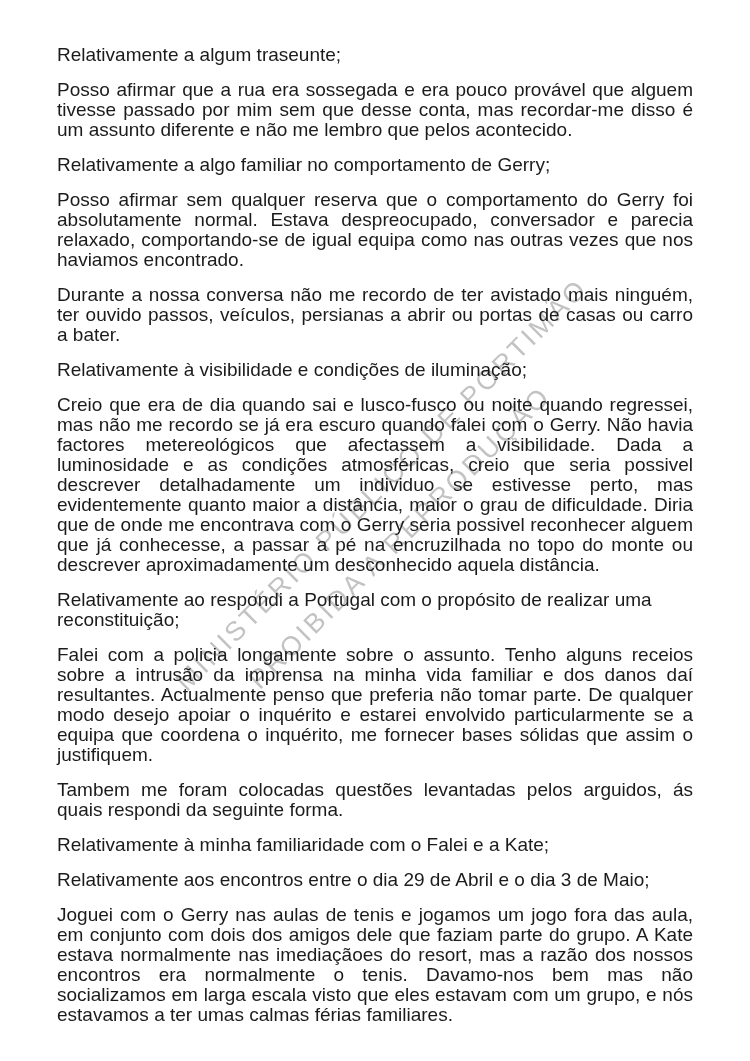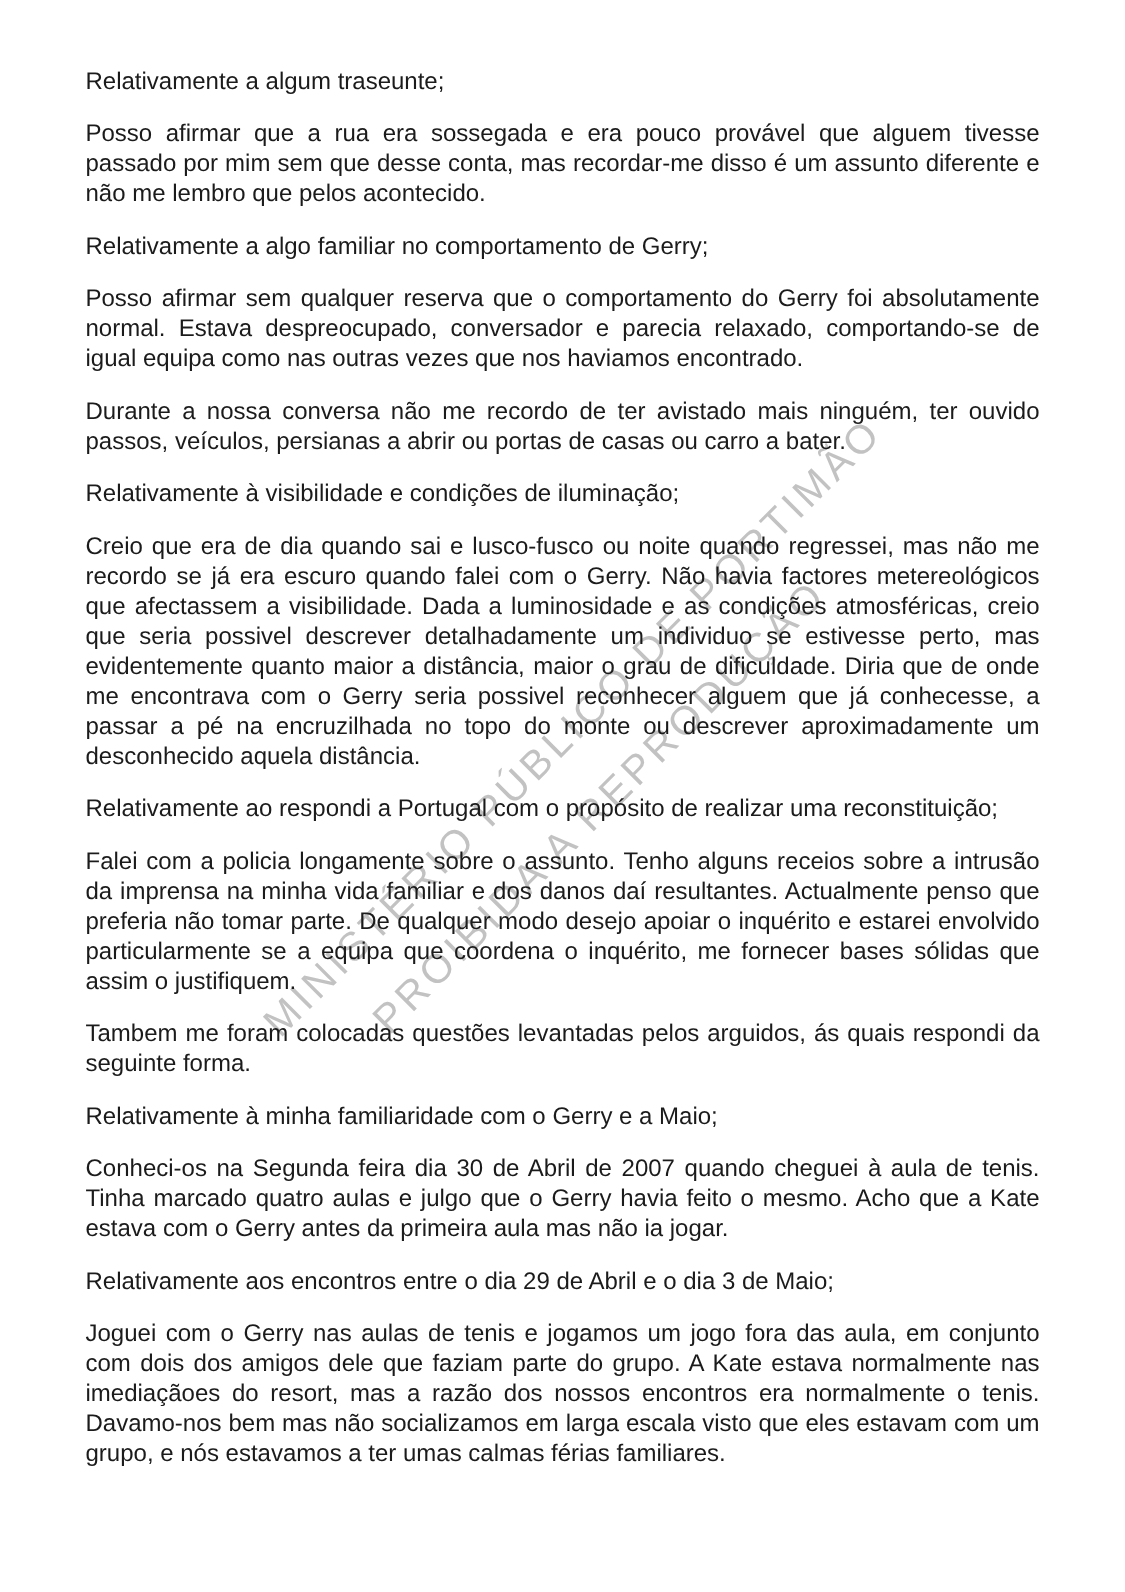--- a/index.html
+++ b/index.html
@@ -17,21 +17,21 @@
   }
   .page {
     position: absolute;
     inset: 0;
     padding: 45px 57px 0 57px;
     box-sizing: border-box;
     z-index: 2;
   }
   .page p {
     margin: 0 0 15px 0;
-    font-size: 16px;
+    font-size: 19px;
     line-height: 20px;
     text-align: justify;
     text-justify: inter-word;
   }
   .page p.heading {
     text-align: left;
   }
   .watermark {
     position: absolute;
     left: 122px;
@@ -63,17 +63,16 @@
   <p class="heading">Relativamente a algum traseunte;</p>
   <p>Posso afirmar que a rua era sossegada e era pouco provável que alguem tivesse passado por mim sem que desse conta, mas recordar-me disso é um assunto diferente e não me lembro que pelos acontecido.</p>
   <p class="heading">Relativamente a algo familiar no comportamento de Gerry;</p>
   <p>Posso afirmar sem qualquer reserva que o comportamento do Gerry foi absolutamente normal. Estava despreocupado, conversador e parecia relaxado, comportando-se de igual equipa como nas outras vezes que nos haviamos encontrado.</p>
   <p>Durante a nossa conversa não me recordo de ter avistado mais ninguém, ter ouvido passos, veículos, persianas a abrir ou portas de casas ou carro a bater.</p>
   <p class="heading">Relativamente à visibilidade e condições de iluminação;</p>
   <p>Creio que era de dia quando sai e lusco-fusco ou noite quando regressei, mas não me recordo se já era escuro quando falei com o Gerry. Não havia factores metereológicos que afectassem a visibilidade. Dada a luminosidade e as condições atmosféricas, creio que seria possivel descrever detalhadamente um individuo se estivesse perto, mas evidentemente quanto maior a distância, maior o grau de dificuldade. Diria que de onde me encontrava com o Gerry seria possivel reconhecer alguem que já conhecesse, a passar a pé na encruzilhada no topo do monte ou descrever aproximadamente um desconhecido aquela distância.</p>
   <p class="heading">Relativamente ao respondi a Portugal com o propósito de realizar uma reconstituição;</p>
   <p>Falei com a policia longamente sobre o assunto. Tenho alguns receios sobre a intrusão da imprensa na minha vida familiar e dos danos daí resultantes. Actualmente penso que preferia não tomar parte. De qualquer modo desejo apoiar o inquérito e estarei envolvido particularmente se a equipa que coordena o inquérito, me fornecer bases sólidas que assim o justifiquem.</p>
   <p>Tambem me foram colocadas questões levantadas pelos arguidos, ás quais respondi da seguinte forma.</p>
-  <p class="heading">Relativamente à minha familiaridade com o Gerry e a Maio;</p>
-  <p>Conheci-os na Segunda feira dia 30 de Abril de 2007 quando cheguei à aula de tenis. Tinha marcado quatro aulas e julgo que o Gerry havia feito o mesmo. Acho que a Kate estava com o Gerry antes da primeira aula mas não ia jogar.</p>
+  <p class="heading">Relativamente à minha familiaridade com o Falei e a Kate;</p>
   <p class="heading">Relativamente aos encontros entre o dia 29 de Abril e o dia 3 de Maio;</p>
   <p>Joguei com o Gerry nas aulas de tenis e jogamos um jogo fora das aula, em conjunto com dois dos amigos dele que faziam parte do grupo. A Kate estava normalmente nas imediaçãoes do resort, mas a razão dos nossos encontros era normalmente o tenis. Davamo-nos bem mas não socializamos em larga escala visto que eles estavam com um grupo, e nós estavamos a ter umas calmas férias familiares.</p>
 </div>
 
 </body></html>

